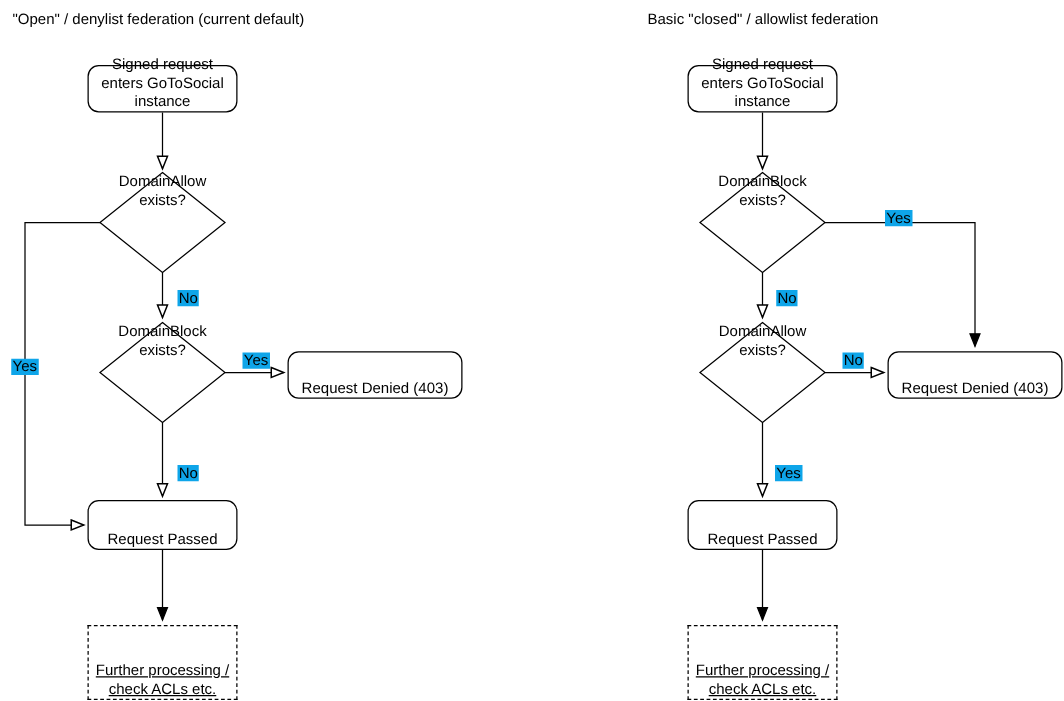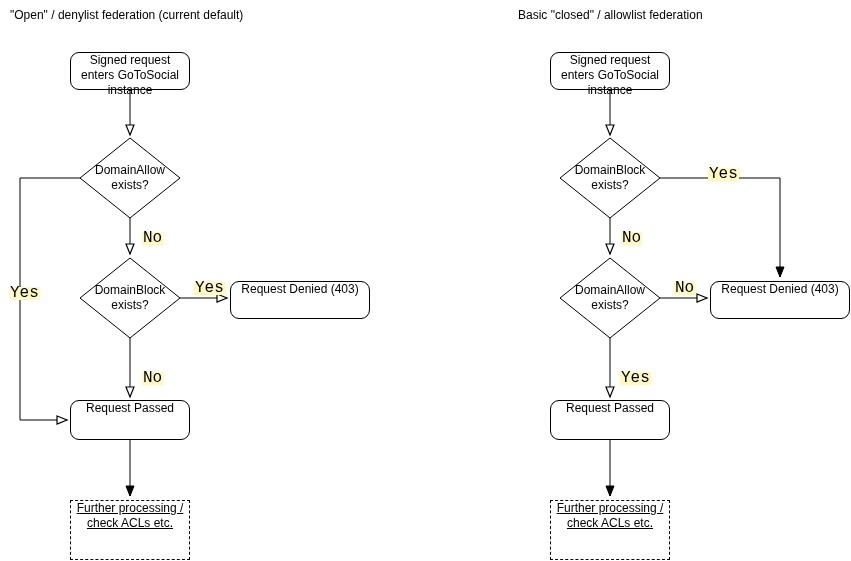--- a/index.html
+++ b/index.html
@@ -28,51 +28,49 @@
     line-height: 14px;
     white-space: nowrap;
     color: #000000;
   }
   .node {
     position: absolute;
     box-sizing: border-box;
     background: #ffffff;
     border: 1px solid #000000;
     display: flex;
-    align-items: flex-start;
+    align-items: flex-end;
     justify-content: center;
     text-align: center;
     font-size: 12px;
     line-height: 15px;
     color: #000000;
   }
   .node.rounded { border-radius: 9px; }
   .node.dashed  { border-style: dashed; border-radius: 0; text-decoration: underline; }
   .node .lbl { width: calc(100% - 4px); }
   .diamond-label {
     position: absolute;
     display: flex;
-    align-items: center;
     justify-content: center;
     text-align: center;
     font-size: 12px;
     line-height: 15px;
     color: #000000;
     pointer-events: none;
   }
   .diamond-label .lbl { width: 92px; }
   .edge-label {
     position: absolute;
-    font-size: 16px;
+    font-size: 12px;
     line-height: 13px;
-    background: #fef9c3;
+    background: #0ea5e9;
     padding: 0 1px;
     white-space: nowrap;
     color: #000000;
-    font-family: Liberation Mono, monospace;
   }
 </style>
 </head>
 <body>
 
 <div class="canvas">
 
   <svg class="layer" viewBox="0 0 851 561">
     <defs>
       <marker id="arrow-open" markerUnits="userSpaceOnUse" markerWidth="14" markerHeight="12" refX="11" refY="5" orient="auto">

